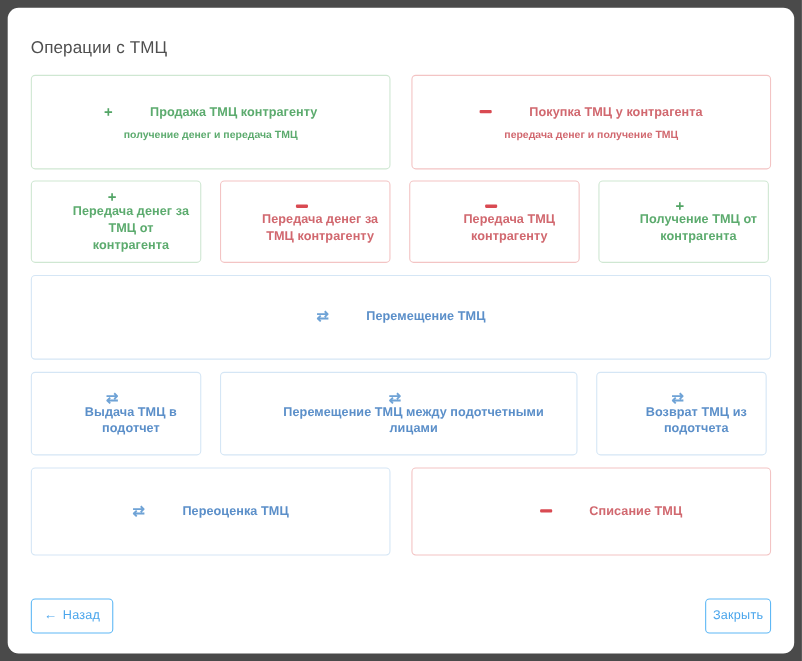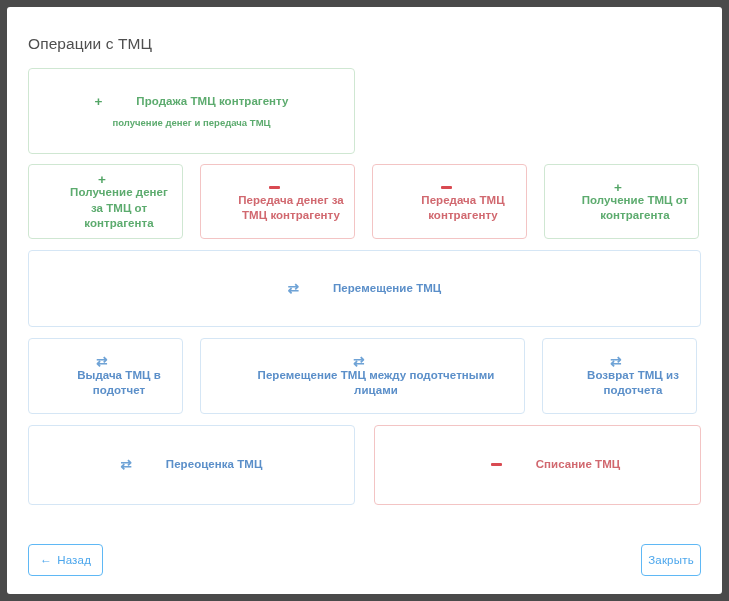--- a/index.html
+++ b/index.html
@@ -16,21 +16,21 @@
     -webkit-font-smoothing: antialiased;
   }
 
   #app-frame {
     position: absolute;
     left: 7px;
     top: 7px;
     width: 715px;
     height: 587px;
     background: #ffffff;
-    border-radius: 3px;
+    border-radius: 10px;
     overflow: hidden;
   }
 
   #dialog-title {
     position: absolute;
     left: 21px;
     top: 28px;
     font-size: 15.5px;
     color: #4f4f4f;
     letter-spacing: 0.1px;
@@ -186,27 +186,34 @@
   <div id="ops-grid">
 
     <div class="ops-row row-1">
       <div class="op-card v-green">
         <div class="op-card-main">
           <span class="op-icon">+</span>
           <span class="op-label">Продажа ТМЦ контрагенту</span>
         </div>
         <div class="op-sub">получение денег и передача ТМЦ</div>
       </div>
+      <div class="op-card v-red">
+        <div class="op-card-main">
+          <span class="op-icon"><span class="minus-glyph"></span></span>
+          <span class="op-label">Покупка ТМЦ у контрагента</span>
+        </div>
+        <div class="op-sub">передача денег и получение ТМЦ</div>
+      </div>
     </div>
 
     <div class="ops-row row-2">
       <div class="op-card v-green">
         <div class="op-card-main">
           <span class="op-icon">+</span>
-          <span class="op-label">Получение денег за ТМЦ от контрагента</span>
+          <span class="op-label">Передача денег за ТМЦ от контрагента</span>
         </div>
       </div>
       <div class="op-card v-red">
         <div class="op-card-main">
           <span class="op-icon"><span class="minus-glyph"></span></span>
           <span class="op-label">Передача денег за ТМЦ контрагенту</span>
         </div>
       </div>
       <div class="op-card v-red">
         <div class="op-card-main">

